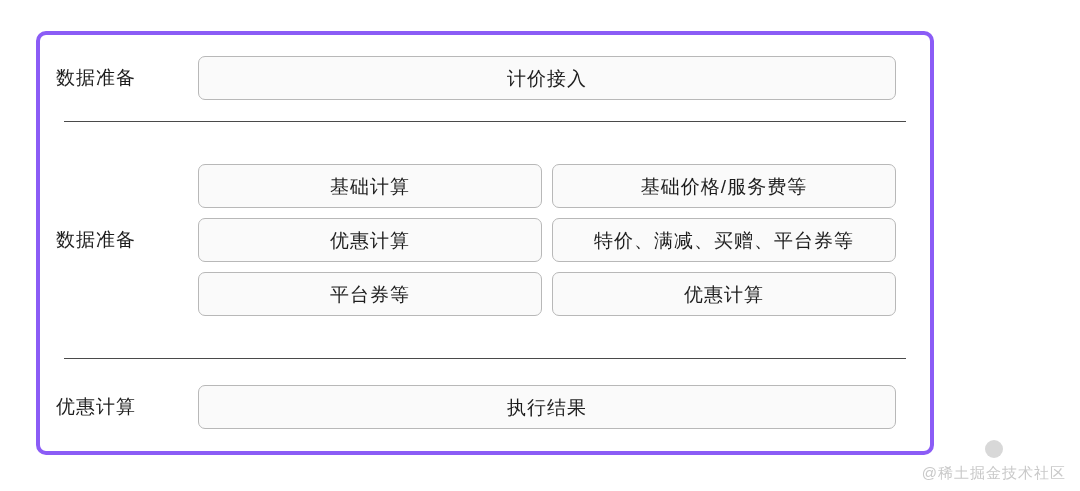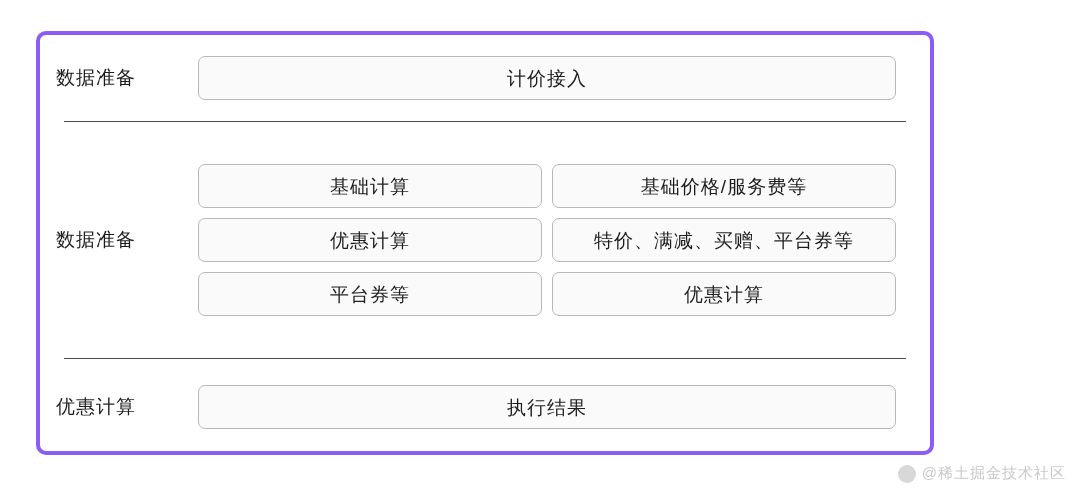--- a/index.html
+++ b/index.html
@@ -81,20 +81,21 @@
   .watermark {
     position: absolute;
     right: 14px;
     bottom: 8px;
     display: flex;
     align-items: center;
     gap: 6px;
     color: #c9c9c9;
     font-size: 15px;
     letter-spacing: 1px;
+    flex-direction: column;
   }
   .wm-logo {
     width: 18px;
     height: 18px;
     border-radius: 50%;
     background: #d8d8d8;
     display: inline-block;
   }
 </style>
 </head>

